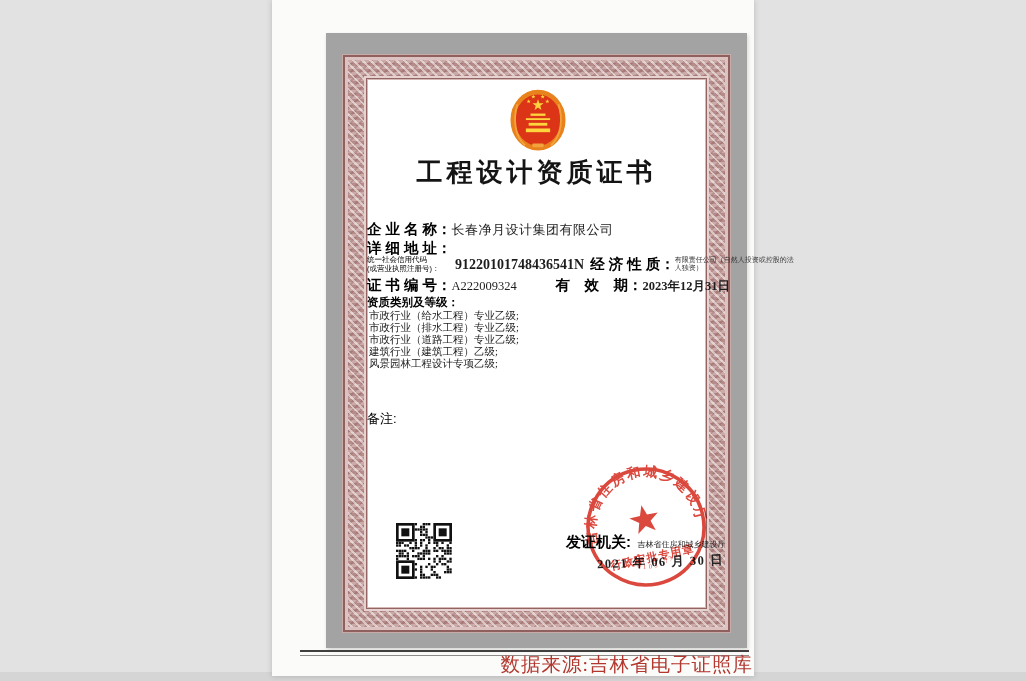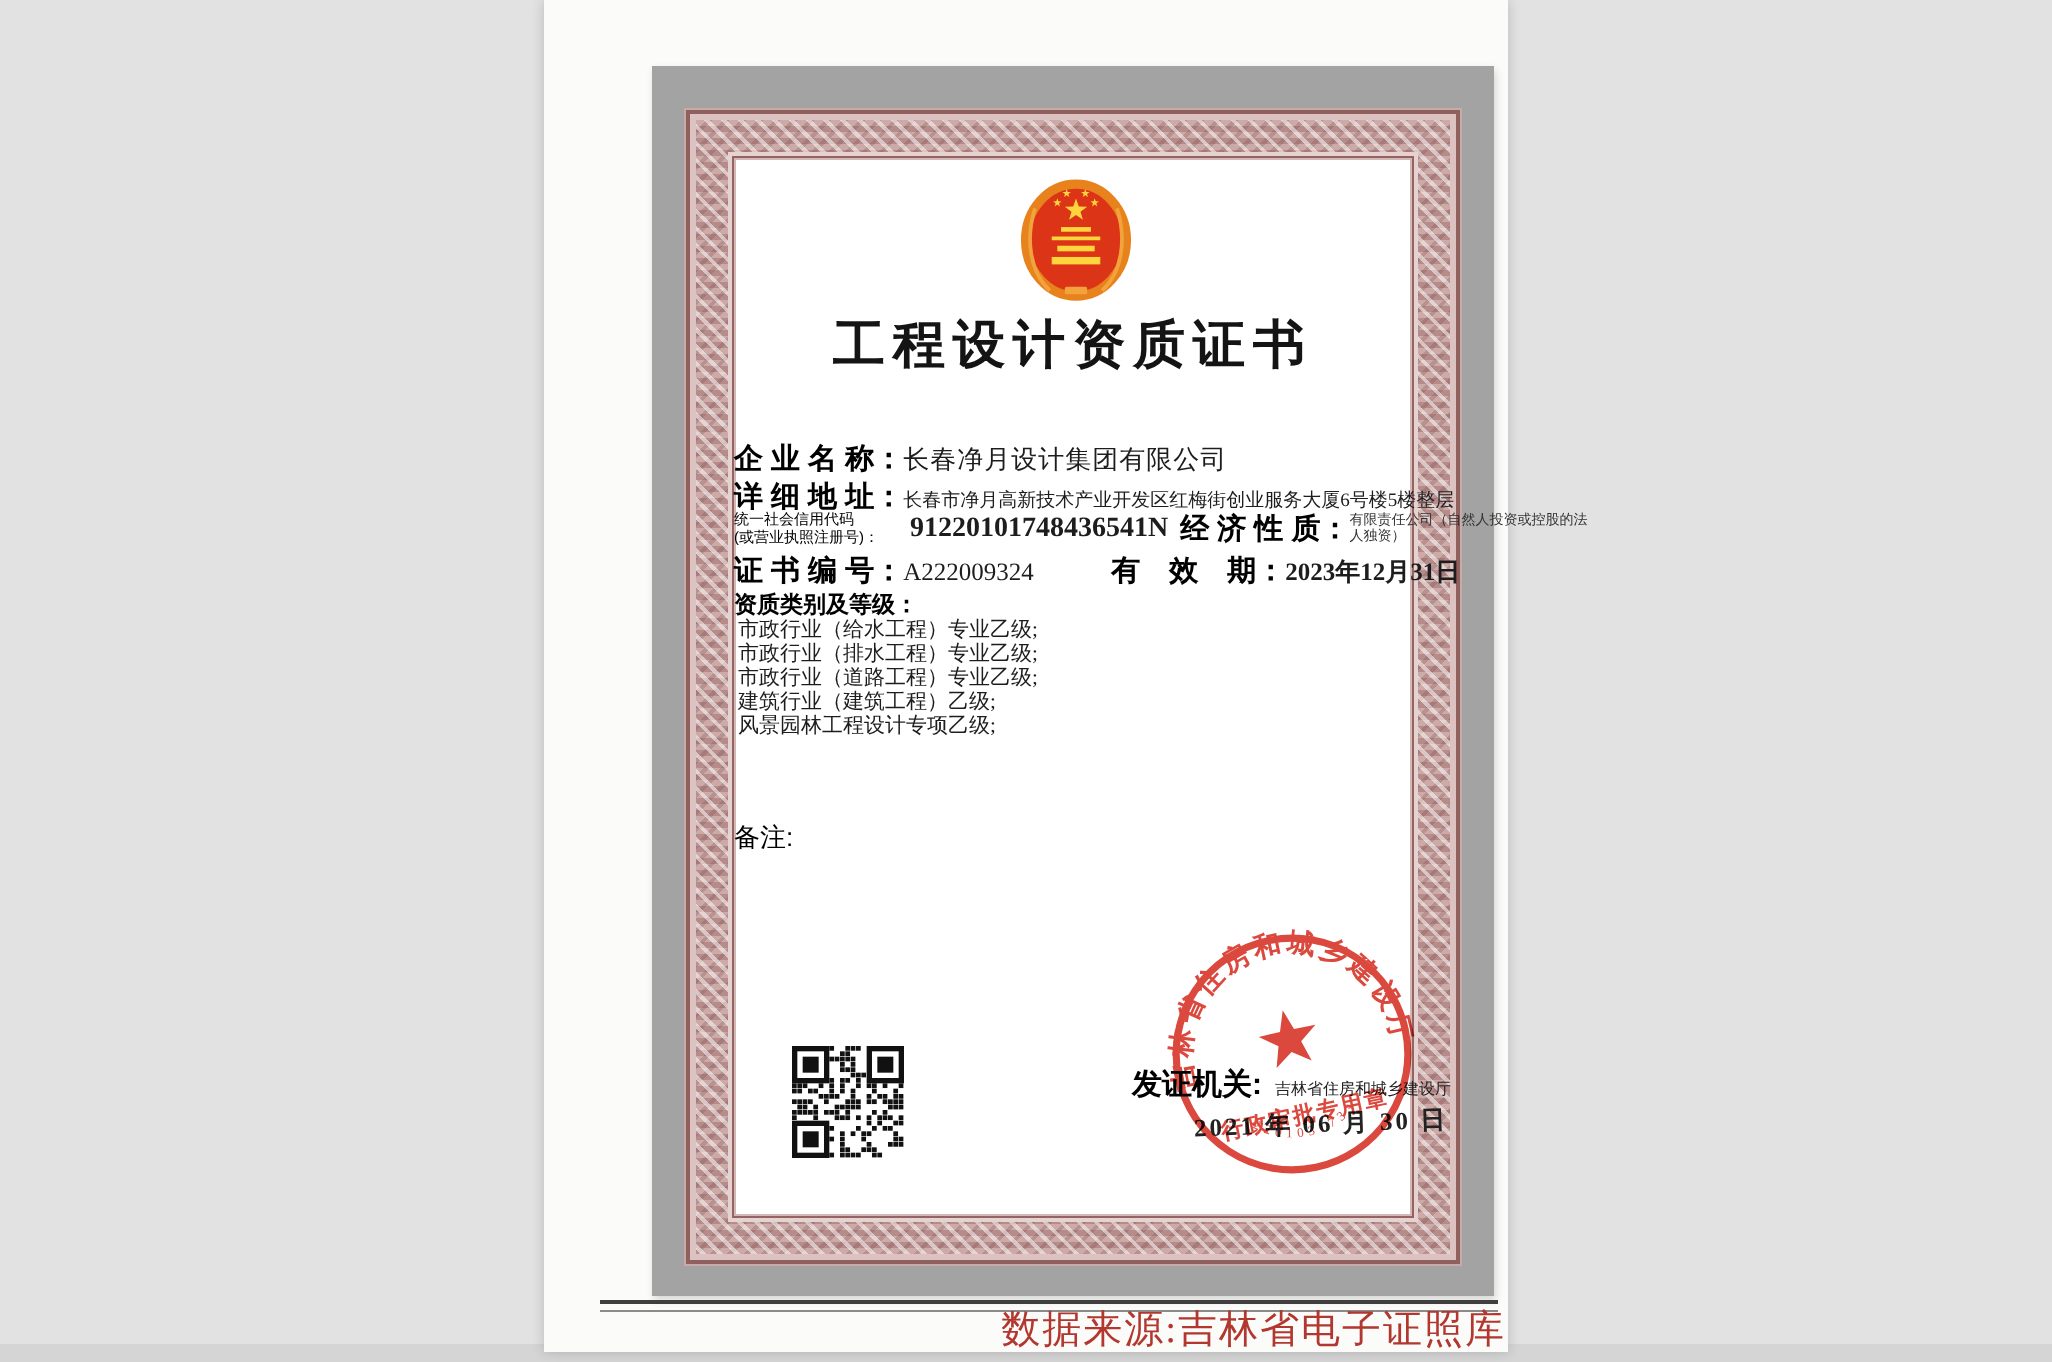--- a/index.html
+++ b/index.html
@@ -35,21 +35,21 @@
     box-shadow: 0 0 0 2px #e6d2d1, inset 0 0 0 1px #d3b8b6;
   }
   .emblem{position:absolute;left:183px;top:55px;width:56px;height:64px;}
   .title{
     position:absolute;left:0;right:0;top:121px;text-align:center;
     font-family:"Liberation Serif",serif;font-weight:bold;
     font-size:26px;letter-spacing:4px;color:#141414;white-space:nowrap;
   }
   .fields{position:absolute;left:40px;top:186px;width:348px;}
   .frow{position:absolute;left:0;display:flex;align-items:baseline;white-space:nowrap;}
-  .f1{top:0;}  .f2{top:19px;}  .f3{top:35px;}  .f4{top:56px;}  .f5{top:75px;align-items:flex-start;flex-direction:column;}
+  .f1{top:0;}  .f2{top:19px;gap:35px;}  .f3{top:35px;}  .f4{top:56px;}  .f5{top:75px;align-items:flex-start;flex-direction:column;}
   .lbl{font-weight:bold;font-size:14.5px;color:#000;}
   .lbl-mid{font-weight:bold;font-size:14.5px;color:#000;margin-left:6px;}
   .lbl-sm{font-weight:bold;font-size:11.5px;color:#000;}
   .tiny-label{font-weight:normal;font-size:7.5px;line-height:8.5px;color:#000;width:88px;flex:0 0 88px;align-self:center;}
   .val{font-family:"Liberation Serif",serif;color:#1d1d1d;}
   .v-company{font-size:13px;letter-spacing:.5px;}
   .v-address{font-size:9.5px;}
   .v-code{font-size:14px;align-self:center;font-weight:bold;}
   .v-econ{font-size:7px;line-height:7.5px;width:120px;white-space:normal;align-self:center;color:#333;}
   .v-certno{font-size:12.5px;width:104px;flex:0 0 104px;}
@@ -111,21 +111,20 @@
 
       <div class="title">工程设计资质证书</div>
 
       <div class="fields">
         <div class="frow f1">
           <span class="lbl">企 业 名 称：</span>
           <span class="val v-company">长春净月设计集团有限公司</span>
         </div>
         <div class="frow f2">
           <span class="lbl">详 细 地 址：</span>
-          <span class="val v-address">长春市净月高新技术产业开发区红梅街创业服务大厦6号楼5楼整层</span>
         </div>
         <div class="frow f3">
           <span class="tiny-label">
             <span>统一社会信用代码</span><br>
             <span>(或营业执照注册号)：</span>
           </span>
           <span class="val v-code">91220101748436541N</span>
           <span class="lbl-mid">经 济 性 质：</span>
           <span class="val v-econ">有限责任公司（自然人投资或控股的法人独资）</span>
         </div>

